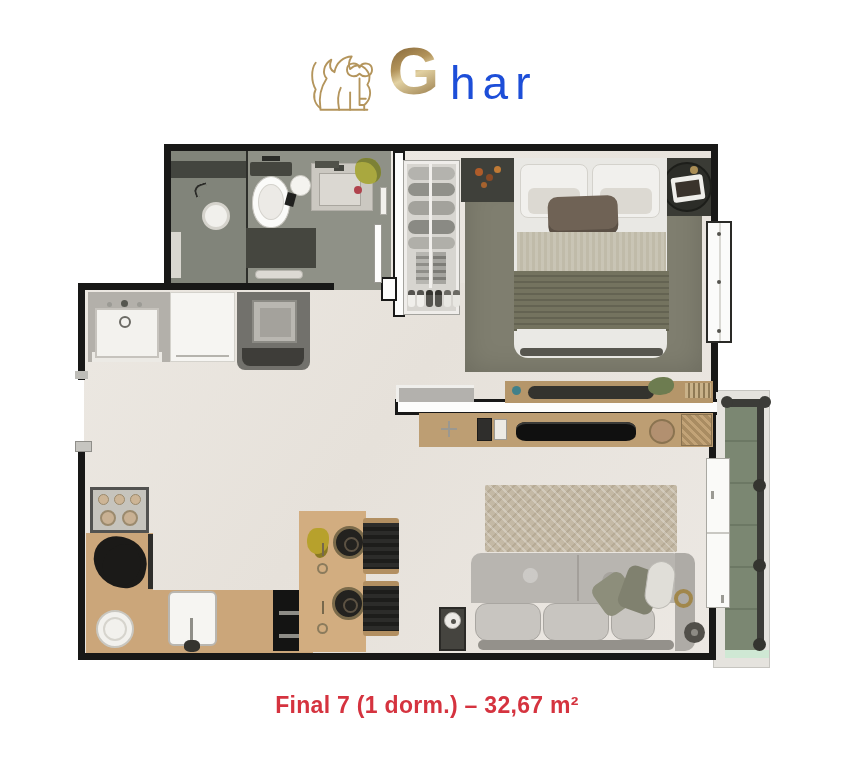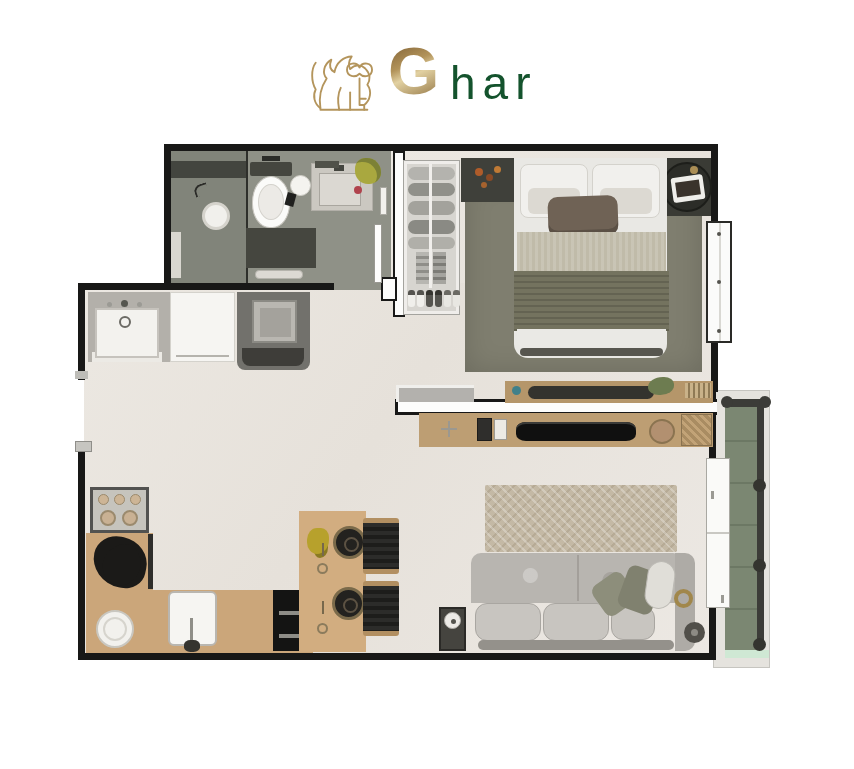--- a/index.html
+++ b/index.html
@@ -6,21 +6,21 @@
   body{width:854px;height:769px;font-family:"Liberation Sans",sans-serif;}
   #canvas{position:relative;width:854px;height:769px;background:#fff;overflow:hidden;}
   .a{position:absolute;box-sizing:border-box;}
   .c{border-radius:50%;}
   
   .brand-g{font-weight:700;font-size:66px;line-height:1;color:#a8884f;letter-spacing:-2px;}
   @supports (-webkit-background-clip: text){
     .brand-g{background:linear-gradient(155deg,#7c5d32 5%,#b2935a 40%,#e2d1a2 55%,#8f7140 95%);
              -webkit-background-clip:text;-webkit-text-fill-color:transparent;}
   }
-  .brand-rest{font-weight:400;font-size:46px;line-height:1;color:#14532d;letter-spacing:7px;}
+  .brand-rest{font-weight:400;font-size:46px;line-height:1;color:#1d4ed8;letter-spacing:7px;}
   .caption{width:854px;text-align:center;font-size:23px;font-weight:700;color:#d5333f;letter-spacing:.3px;}
   
   .w{background:#181817;}
 </style>
 </head>
 <body>
 
 <div id="canvas">
 
   <div class="a" style="left:300px;top:42px;width:280px;height:78px;">
@@ -243,14 +243,15 @@
   </div>
 
   <div class="a" style="left:725px;top:399px;width:44px;height:8px;background:#3c3c38;border-radius:4px;"></div>
   <div class="a c" style="left:721px;top:396px;width:12px;height:12px;background:#3c3c38;"></div>
   <div class="a c" style="left:759px;top:396px;width:12px;height:12px;background:#3c3c38;"></div>
   <div class="a" style="left:757px;top:405px;width:7px;height:243px;background:#3c3c38;"></div>
   <div class="a c" style="left:753px;top:479px;width:13px;height:13px;background:#34342f;"></div>
   <div class="a c" style="left:753px;top:559px;width:13px;height:13px;background:#34342f;"></div>
   <div class="a c" style="left:753px;top:638px;width:13px;height:13px;background:#34342f;"></div>
 
+  <div class="a caption" style="left:0;top:692px;">Final 7 (1 dorm.) – 32,67 m²</div>
 
 </div>
 
 </body></html>

